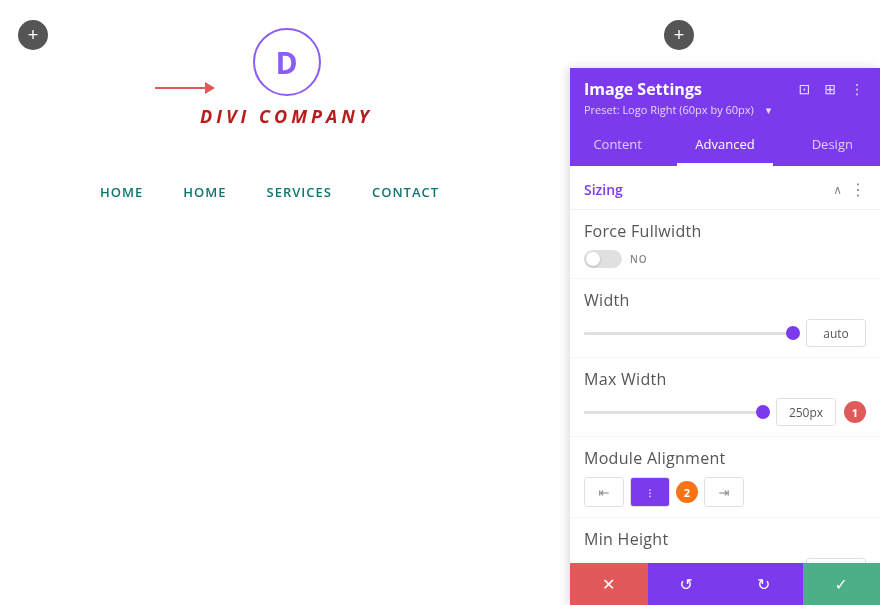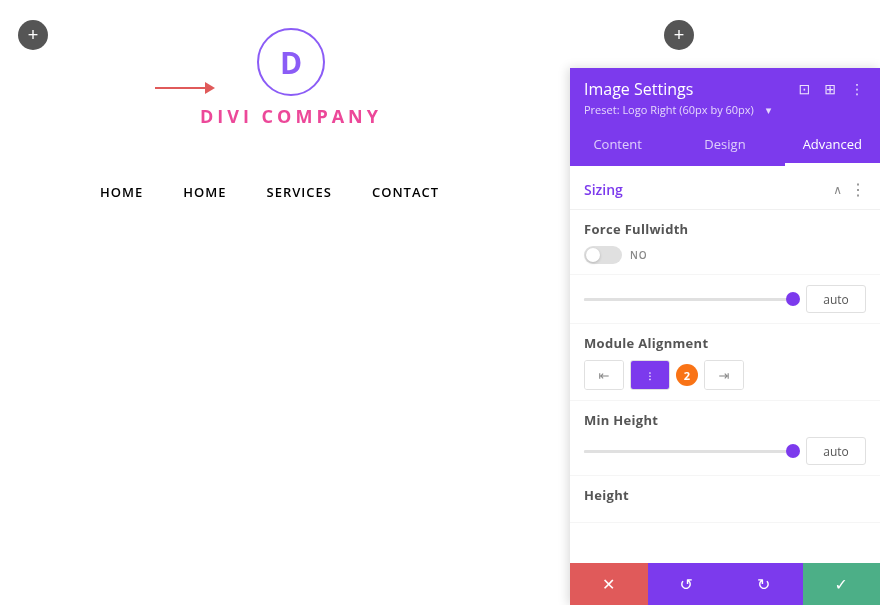--- a/index.html
+++ b/index.html
@@ -98,38 +98,39 @@
     }
     .logo-d {
       font-size: 30px;
       font-weight: 700;
       color: #8b5cf6;
     }
 
     .company-name {
       font-size: 18px;
       font-weight: 700;
-      color: #ec4899;
+      color: #b91c1c;
       letter-spacing: 4px;
       margin-top: 8px;
+      font-style: italic;
     }
 
     
     .nav-area {
       position: absolute;
       top: 183px;
       left: 100px;
       display: flex;
       gap: 40px;
       align-items: center;
     }
     .nav-item {
       font-size: 13px;
       font-weight: 600;
-      color: #000000;
+      color: #0f766e;
       letter-spacing: 1px;
     }
 
     
     .settings-panel {
       position: absolute;
       top: 68px;
       right: 0;
       width: 310px;
       height: 537px;
@@ -149,21 +150,21 @@
 
     .panel-header-top {
       display: flex;
       align-items: center;
       justify-content: space-between;
       margin-bottom: 2px;
     }
 
     .panel-title {
       font-size: 16px;
-      font-weight: 400;
+      font-weight: 700;
       color: #fff;
     }
 
     .panel-icons {
       display: flex;
       gap: 10px;
       align-items: center;
     }
 
     .panel-icon-btn {
@@ -249,22 +250,22 @@
       border: none;
     }
 
     
     .field-row {
       padding: 10px 14px;
       border-bottom: 1px solid #f5f5f5;
     }
 
     .field-label {
-      font-size: 13px;
-      font-weight: 700;
+      font-size: 16px;
+      font-weight: 400;
       color: #555;
       margin-bottom: 8px;
       letter-spacing: 0.3px;
     }
 
     
     .toggle-row {
       display: flex;
       align-items: center;
       gap: 8px;
@@ -475,22 +476,22 @@
         </div>
       </div>
       <div class="panel-preset">
         <span>Preset: Logo Right (60px by 60px)</span>
         <span>▾</span>
       </div>
     </div>
 
     <div class="panel-tabs">
       <div class="tab">Content</div>
+      <div class="tab active">Advanced</div>
       <div class="tab">Design</div>
-      <div class="tab active">Advanced</div>
     </div>
 
     <div class="panel-body">
 
       <div class="section-header">
         <span class="section-title">Sizing</span>
         <div class="section-controls">
           <span class="chevron-up">∧</span>
           <button class="dots-btn">⋮</button>
         </div>
@@ -500,29 +501,41 @@
         <div class="field-label">Force Fullwidth</div>
         <div class="toggle-row">
           <div class="toggle">
             <div class="toggle-knob"></div>
           </div>
           <span class="toggle-label">NO</span>
         </div>
       </div>
 
       <div class="field-row">
+        <div class="field-label">Width</div>
         <div class="slider-row">
           <div class="slider-track">
             <div class="slider-fill" style="width: 100%;"></div>
             <div class="slider-thumb"></div>
           </div>
           <div class="slider-value">auto</div>
         </div>
       </div>
 
+      <div class="field-row">
+        <div class="field-label">Max Width</div>
+        <div class="slider-row">
+          <div class="slider-track">
+            <div class="slider-fill" style="width: 100%;"></div>
+            <div class="slider-thumb"></div>
+          </div>
+          <div class="slider-value">250px</div>
+          <div class="step-badge step-badge-red">1</div>
+        </div>
+      </div>
 
       <div class="field-row">
         <div class="field-label">Module Alignment</div>
         <div class="alignment-row">
           <div class="align-group">
             <button class="align-btn">
               <span>⇤</span>
             </button>
           </div>
           <div class="align-group">

